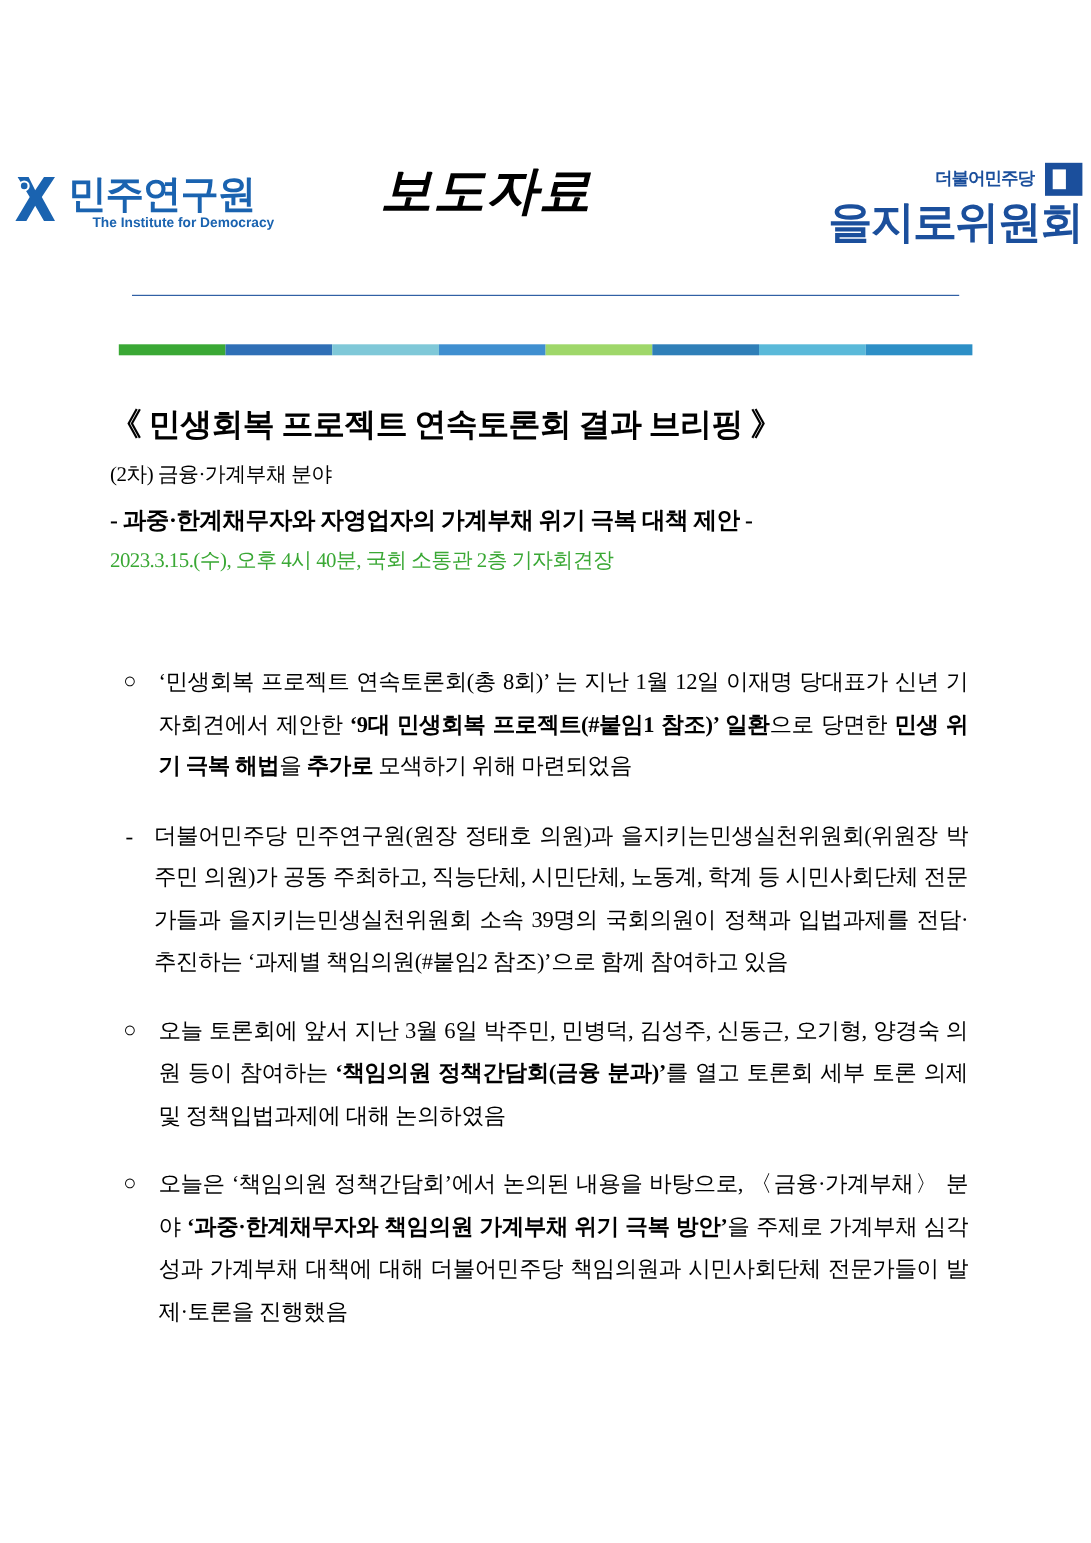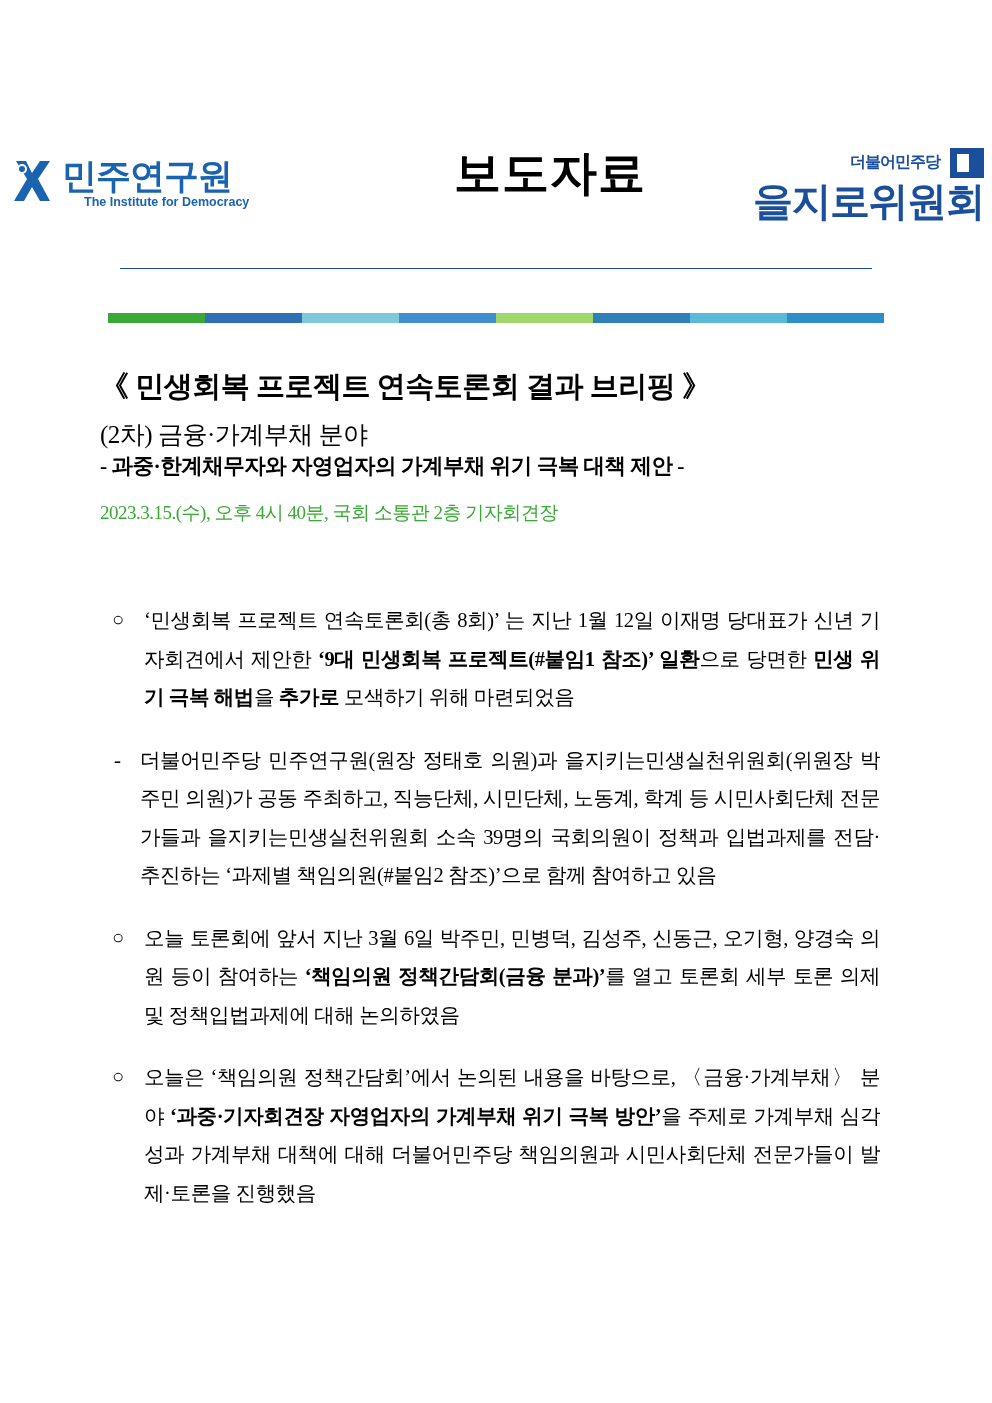--- a/index.html
+++ b/index.html
@@ -69,22 +69,23 @@
     letter-spacing: 0px;
     white-space: nowrap;
     margin-left: 20px;
   }
 
   .doc-title-block {
     position: absolute;
     left: 50%;
     transform: translateX(-50%);
     top: 148px;
-    text-align: right;
+    text-align: left;
     width: 300px;
+    font-style: italic;
   }
   .doc-title {
     font-family: "Liberation Sans", sans-serif;
     font-size: 47px;
     font-weight: bold;
     letter-spacing: 1px;
     line-height: 1.05;
     color: #000;
   }
   .doc-date {
@@ -178,34 +179,35 @@
     top: 368px;
   }
   .main-title {
     font-size: 29px;
     font-weight: bold;
     letter-spacing: -0.5px;
     color: #000;
     line-height: 1.3;
   }
   .sub-title {
-    font-size: 25px;
+    font-size: 19px;
     margin-top: 12px;
     letter-spacing: -0.5px;
     color: #000;
   }
   .sub-title2 {
     font-size: 21.5px;
     font-weight: bold;
+    margin-top: 14px;
     letter-spacing: -0.5px;
     color: #000;
   }
   .meta-line {
     font-size: 19px;
-    margin-top: 20px;
+    margin-top: 9px;
     color: #3aa835;
     letter-spacing: -0.5px;
   }
 
   
   .body-content {
     position: absolute;
     left: 112px;
     right: 112px;
     top: 585px;
@@ -294,17 +296,17 @@
       <div class="para dash">
         <span class="bullet">-</span>
         <span class="text"><span>더불어민주당 민주연구원(원장 정태호 의원)과 을지키는민생실천위원회(위원장 박주민 의원)가 공동 주최하고, 직능단체, 시민단체, 노동계, 학계 등 시민사회단체 전문가들과 을지키는민생실천위원회 소속 39명의 국회의원이 정책과 입법과제를 전담·추진하는 ‘과제별 책임의원(#붙임2 참조)’으로 함께 참여하고 있음</span></span>
       </div>
       <div class="para">
         <span class="bullet">○</span>
         <span class="text"><span>오늘 토론회에 앞서 지난 3월 6일 박주민, 민병덕, 김성주, 신동근, 오기형, 양경숙 의원 등이 참여하는 </span><span class="b">‘책임의원 정책간담회(금융 분과)’</span><span>를 열고 토론회 세부 토론 의제 및 정책입법과제에 대해 논의하였음</span></span>
       </div>
       <div class="para">
         <span class="bullet">○</span>
-        <span class="text"><span>오늘은 ‘책임의원 정책간담회’에서 논의된 내용을 바탕으로, 〈금융·가계부채〉 분야 </span><span class="b">‘과중·기자회견장 자영업자의 가계부채 위기 극복 방안’</span><span>을 주제로 가계부채 심각성과 가계부채 대책에 대해 더불어민주당 책임의원과 시민사회단체 전문가들이 발제·토론을 진행했음</span></span>
+        <span class="text"><span>오늘은 ‘책임의원 정책간담회’에서 논의된 내용을 바탕으로, 〈금융·가계부채〉 분야 </span><span class="b">‘과중·한계채무자와 책임의원 가계부채 위기 극복 방안’</span><span>을 주제로 가계부채 심각성과 가계부채 대책에 대해 더불어민주당 책임의원과 시민사회단체 전문가들이 발제·토론을 진행했음</span></span>
       </div>
     </div>
 
 </div>
 
 </body></html>

